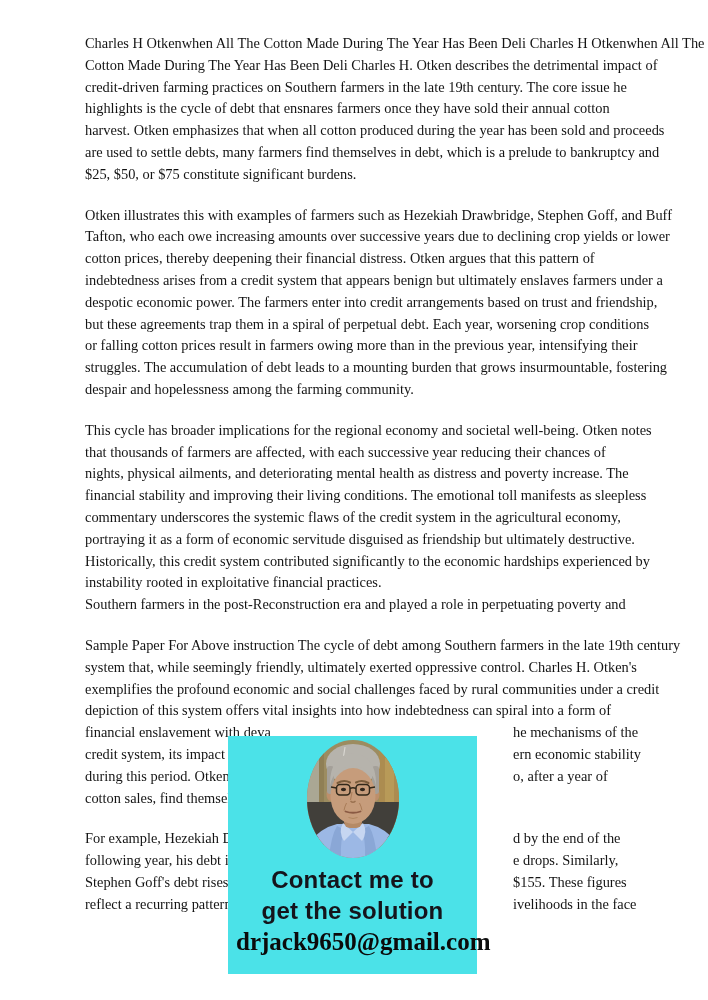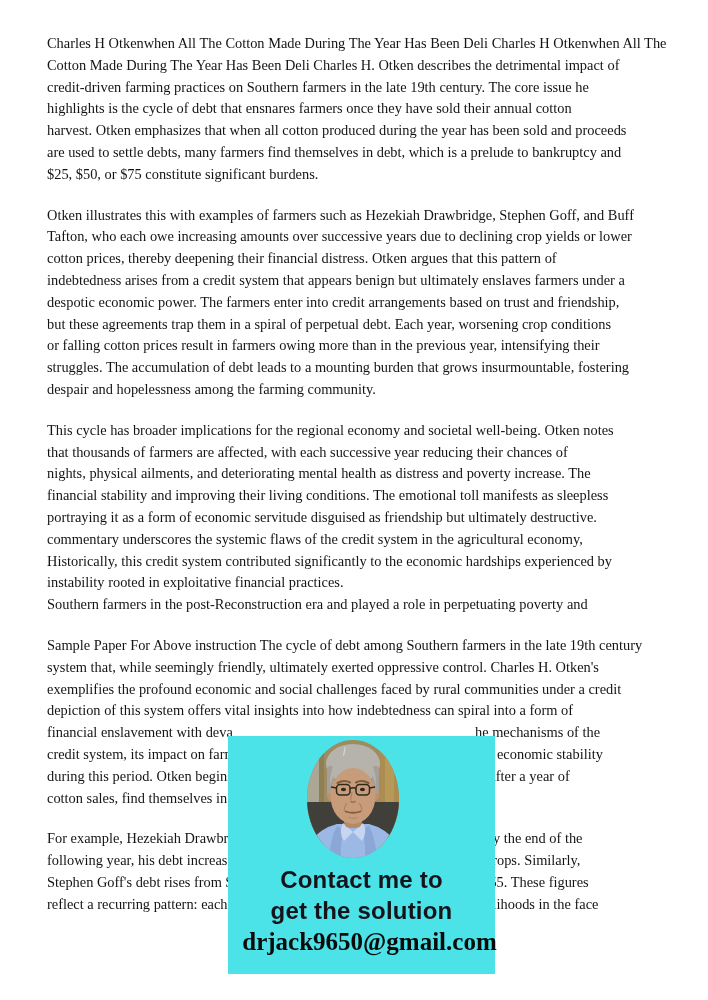--- a/index.html
+++ b/index.html
@@ -16,25 +16,25 @@
     position:relative;
     overflow:hidden;
     font-family:"Liberation Serif", serif;
   }
   .page{position:absolute;inset:0;}
   .doc{
     position:absolute;left:47px;top:33px;width:618px;
     font-size:14.4px;line-height:21.8px;color:var(--body-text);
   }
   .para{margin:0 0 19px 0;}
-  .line{position:relative;height:21.8px;white-space:nowrap;}
+  .line{position:relative;height:21.8px;white-space:nowrap;margin-left:38px;}
   .frag-right{position:absolute;left:428px;top:0;white-space:nowrap;}
   .overlay{
     position:absolute;left:228px;top:736px;width:249px;height:238px;
-    background:var(--overlay-bg);z-index:10;padding-left:18px;
+    background:var(--overlay-bg);z-index:10;
   }
   .avatar{
     position:absolute;left:79px;top:4px;width:92px;height:118px;
     border-radius:50%;overflow:hidden;
   }
   .avatar svg{display:block;width:92px;height:118px;}
   .contact-heading{
     position:absolute;top:128px;left:0;width:100%;
     text-align:center;
     font-family:"Liberation Sans", sans-serif;
@@ -74,22 +74,22 @@
         <div class="line">but these agreements trap them in a spiral of perpetual debt. Each year, worsening crop conditions</div>
         <div class="line">or falling cotton prices result in farmers owing more than in the previous year, intensifying their</div>
         <div class="line">struggles. The accumulation of debt leads to a mounting burden that grows insurmountable, fostering</div>
         <div class="line">despair and hopelessness among the farming community.</div>
       </div>
       <div class="para">
         <div class="line">This cycle has broader implications for the regional economy and societal well-being. Otken notes</div>
         <div class="line">that thousands of farmers are affected, with each successive year reducing their chances of</div>
         <div class="line">nights, physical ailments, and deteriorating mental health as distress and poverty increase. The</div>
         <div class="line">financial stability and improving their living conditions. The emotional toll manifests as sleepless</div>
+        <div class="line">commentary underscores the systemic flaws of the credit system in the agricultural economy,</div>
         <div class="line">portraying it as a form of economic servitude disguised as friendship but ultimately destructive.</div>
-        <div class="line">commentary underscores the systemic flaws of the credit system in the agricultural economy,</div>
         <div class="line">Historically, this credit system contributed significantly to the economic hardships experienced by</div>
         <div class="line">instability rooted in exploitative financial practices.</div>
         <div class="line">Southern farmers in the post-Reconstruction era and played a role in perpetuating poverty and</div>
       </div>
       <div class="para">
         <div class="line">Sample Paper For Above instruction The cycle of debt among Southern farmers in the late 19th century</div>
         <div class="line">system that, while seemingly friendly, ultimately exerted oppressive control. Charles H. Otken's</div>
         <div class="line">exemplifies the profound economic and social challenges faced by rural communities under a credit</div>
         <div class="line">depiction of this system offers vital insights into how indebtedness can spiral into a form of</div>
         <div class="line"><span>financial enslavement with deva</span><span class="frag-right">he mechanisms of the</span></div>

